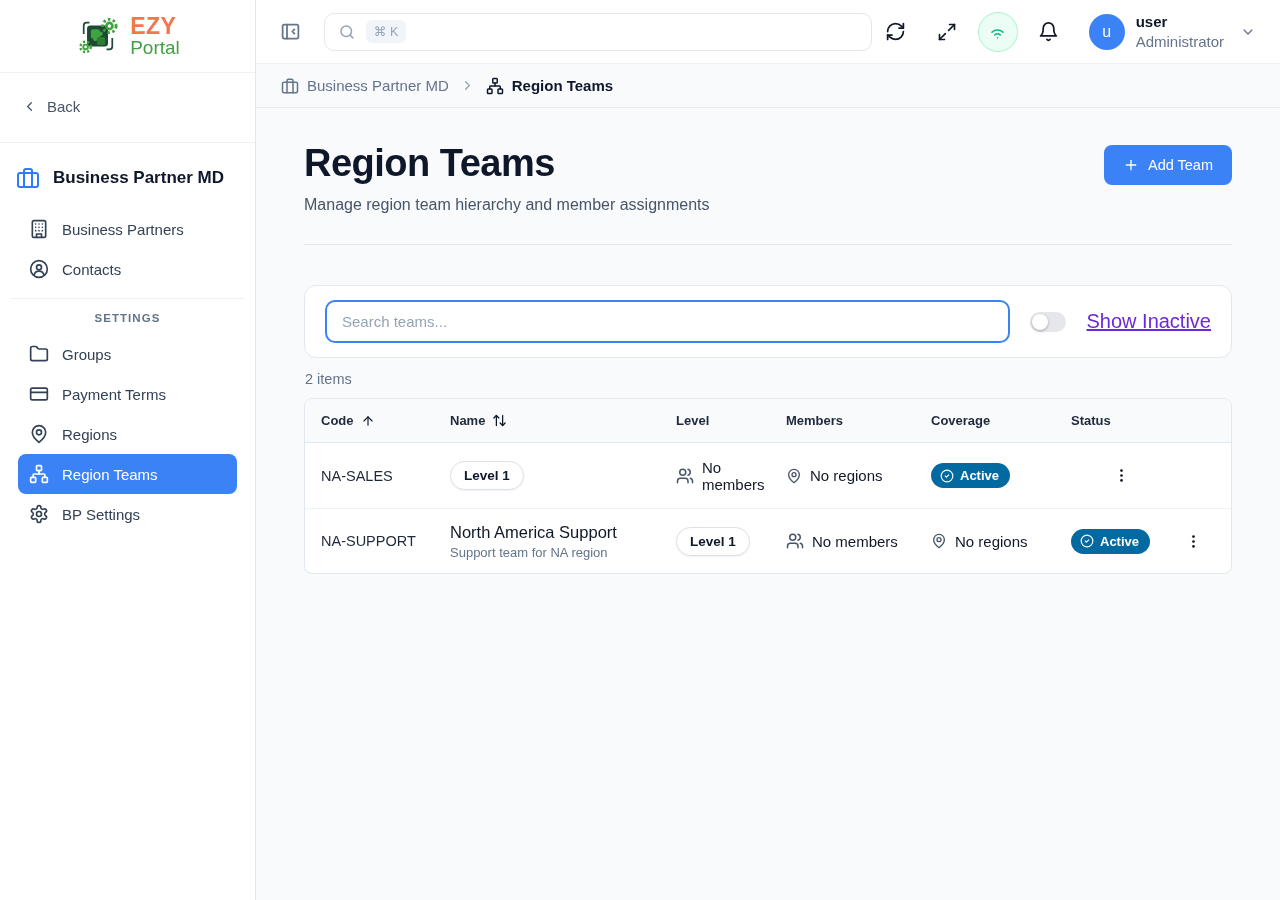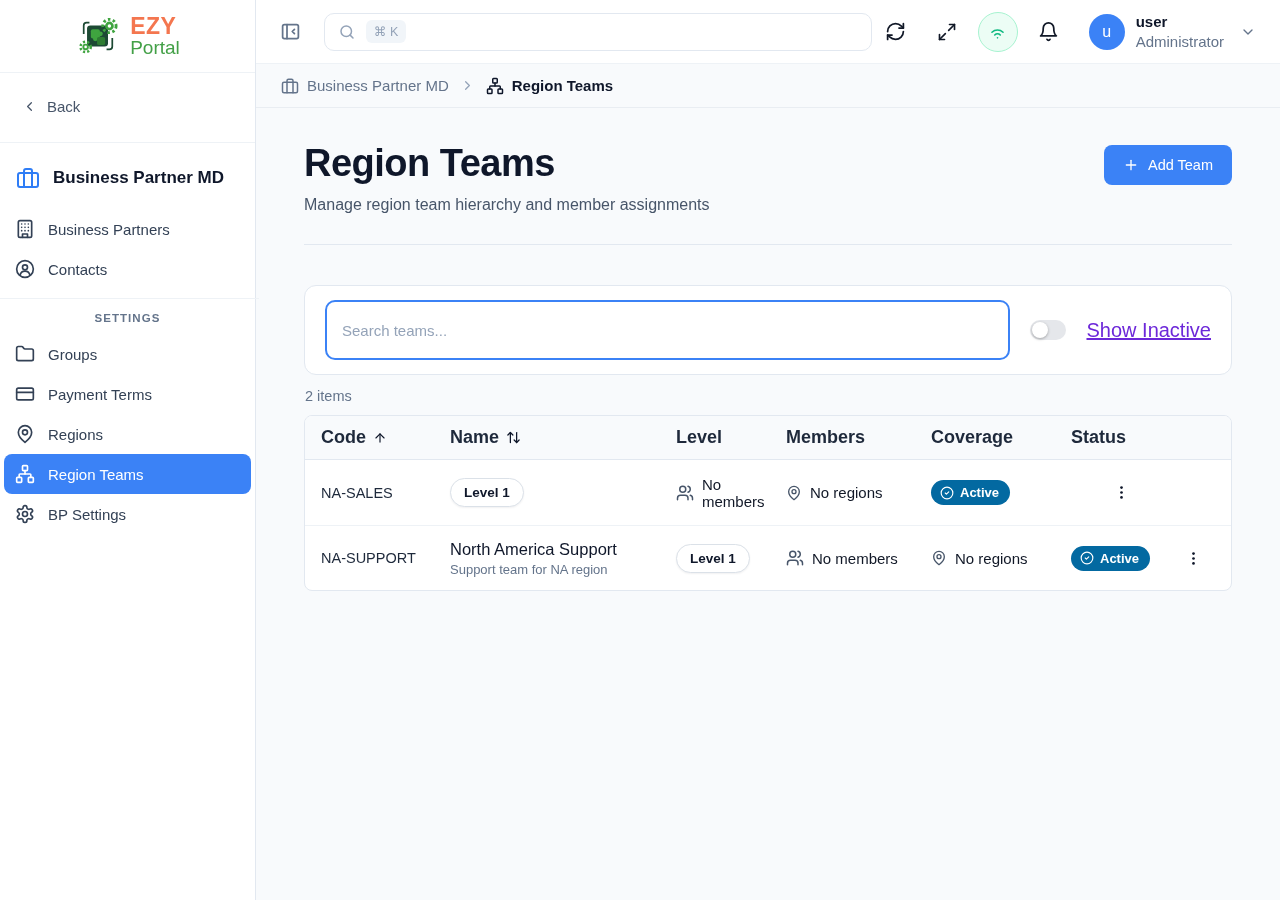--- a/index.html
+++ b/index.html
@@ -14,21 +14,21 @@
   .sidebar { width:256px; flex-shrink:0; background:#fff; border-right:1px solid #e2e8f0; display:flex; flex-direction:column; }
   .logo-row { height:73px; display:flex; align-items:center; justify-content:center; gap:9px; border-bottom:1px solid #eef2f6; }
   .logo-text { line-height:1.02; }
   .logo-ezy { font-size:23px; font-weight:800; color:#f4764f; letter-spacing:.5px; }
   .logo-portal { font-size:19px; font-weight:500; color:#43a047; }
   .back-row { padding:25px 22px 24px; }
   .back-link { display:inline-flex; align-items:center; gap:10px; color:#475569; font-size:15px; cursor:pointer; }
   .sidebar-divider { border-top:1px solid #eef2f6; }
   .module-header { display:flex; align-items:center; gap:13px; padding:23px 16px 19px; font-size:17px; font-weight:700; color:#0f172a; }
   .module-header .mh-icon { color:#2f7df6; }
-  .nav { padding:0 4px; }
+  .nav { padding:0 18px; }
   .nav-item { height:40px; display:flex; align-items:center; gap:13px; padding:0 11px; border-radius:8px; font-size:15px; color:#334155; cursor:pointer; }
   .nav-item .ni-icon { color:#334155; flex-shrink:0; }
   .nav-item.active { background:#3b82f6; color:#fff; }
   .nav-item.active .ni-icon { color:#fff; }
   .section-label { text-align:center; font-size:11.5px; font-weight:700; letter-spacing:.09em; color:#64748b; margin:13px 0 10px; }
   .nav-gap { height:9px; }
 
   
   .main { flex:1; min-width:0; display:flex; flex-direction:column; }
   .topbar { height:64px; flex-shrink:0; background:#fff; border-bottom:1px solid #eef2f6; display:flex; align-items:center; padding:0 24px; }
@@ -56,31 +56,31 @@
 
   
   .content { flex:1; overflow:auto; padding:34px 48px 48px; }
   .page-header { display:flex; justify-content:space-between; align-items:flex-start; }
   .page-title { font-size:38px; font-weight:800; letter-spacing:-.5px; color:#0f172a; }
   .page-subtitle { margin-top:11px; font-size:16px; color:#475569; }
   .add-btn { display:inline-flex; align-items:center; gap:9px; background:#3b82f6; color:#fff; border:none; border-radius:8px; height:40px; padding:0 19px; font-size:14.5px; font-weight:500; font-family:inherit; cursor:pointer; margin-top:3px; }
   .header-divider { border-bottom:1px solid #e2e8f0; margin-top:30px; }
 
   .search-card { margin-top:40px; background:#fff; border:1px solid #e2e8f0; border-radius:12px; padding:14px 20px; display:flex; align-items:center; gap:20px; }
-  .team-search { flex:1; height:60px; border:2px solid #3b82f6; border-radius:10px; padding:0 15px; font-size:15px; color:#0f172a; outline:none; font-family:inherit; background:#fff; min-width:0; }
+  .team-search { flex:1; height:43px; border:2px solid #3b82f6; border-radius:10px; padding:0 15px; font-size:15px; color:#0f172a; outline:none; font-family:inherit; background:#fff; min-width:0; }
   .team-search::placeholder { color:#94a3b8; }
   .toggle { width:36px; height:20px; background:#e5e7eb; border-radius:999px; position:relative; flex-shrink:0; cursor:pointer; }
   .toggle-knob { position:absolute; left:2px; top:2px; width:16px; height:16px; border-radius:50%; background:#fff; box-shadow:0 1px 3px rgba(0,0,0,.3); }
   .toggle-label { font-size:20px; font-weight:500; color:#6d28d9; white-space:nowrap;text-decoration:underline; }
 
   .items-count { margin:13px 1px 11px; font-size:14.5px; color:#64748b; }
 
   .table-card { background:#fff; border:1px solid #e2e8f0; border-radius:8px; overflow:hidden; }
   .thead, .trow { display:grid; grid-template-columns:129px 226px 110px 145px 140px 1fr 44px; align-items:center; padding:0 16px; }
-  .thead { height:44px; background:#f8fafc; border-bottom:1px solid #e2e8f0; font-size:18px; font-weight:700; color:#1e293b; }
+  .thead { height:44px; background:#f8fafc; border-bottom:1px solid #e2e8f0; font-size:13px; font-weight:700; color:#1e293b; }
   .th { display:flex; align-items:center; gap:7px; }
   .th .sort-icon { color:#0f172a; }
   .trow { height:65px; }
   .trow + .trow { border-top:1px solid #eef2f6; }
   .cell-code { font-size:14.5px; color:#1e293b; }
   .cell-name .row-name { font-size:16.5px; font-weight:500; color:#0f172a; }
   .cell-name .row-desc { font-size:13px; color:#64748b; margin-top:3px; }
   .level-badge { display:inline-flex; align-items:center; padding:6px 13px; border:1px solid #dbe1e8; border-radius:999px; background:#fff; font-size:13.5px; font-weight:600; color:#0f172a; box-shadow:0 1px 2px rgba(15,23,42,.06); }
   .icon-text { display:flex; align-items:center; gap:8px; font-size:15px; color:#111827; }
   .icon-text .it-icon { color:#475569; flex-shrink:0; }

